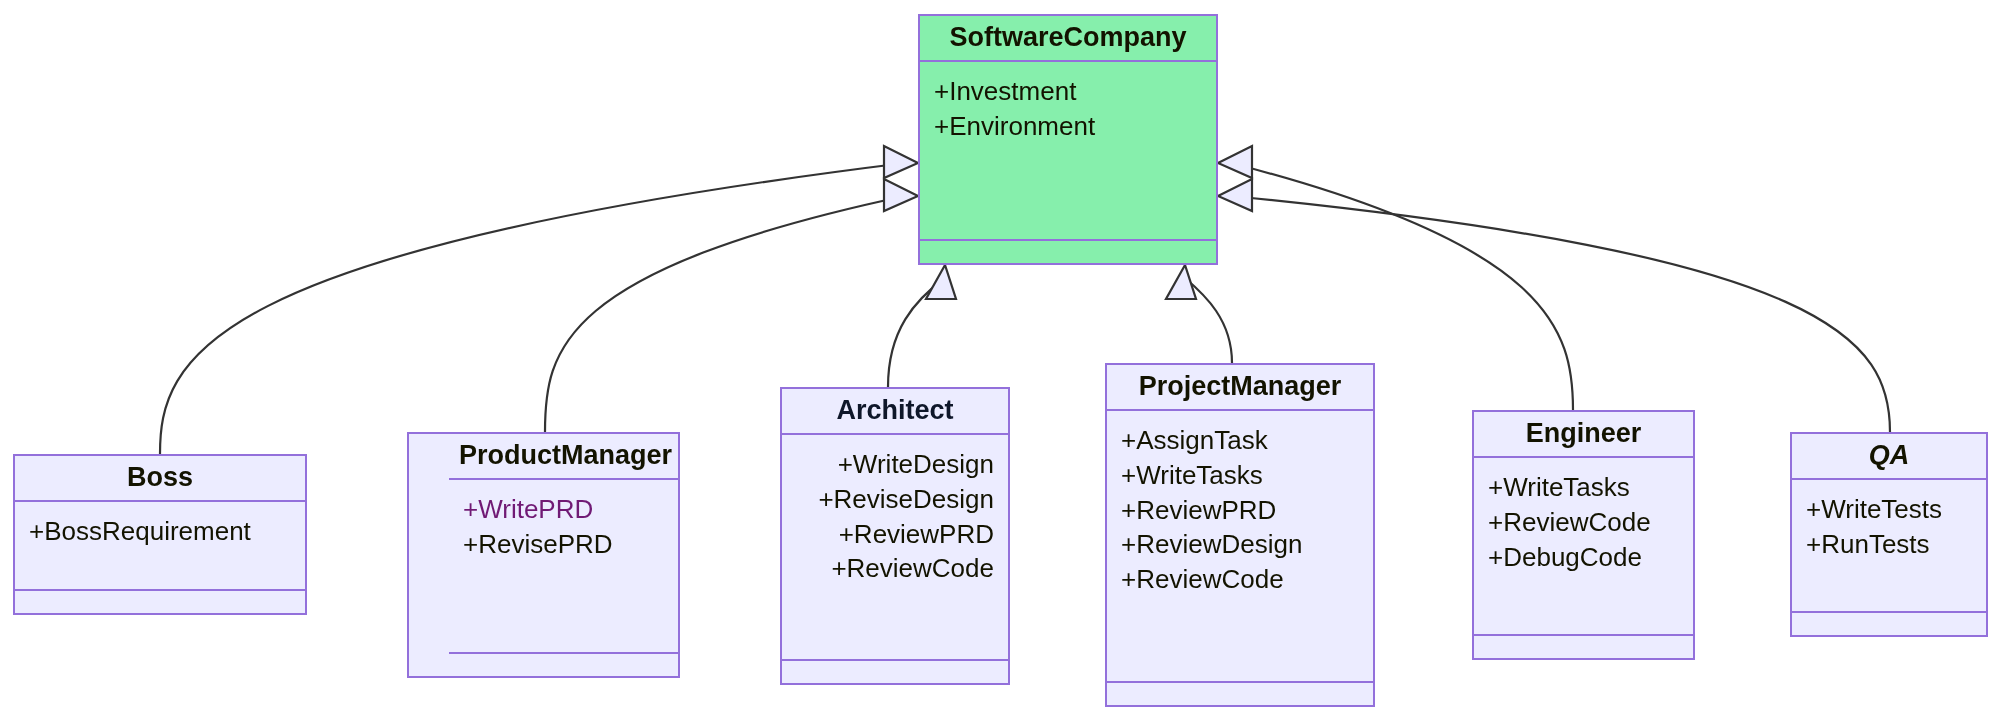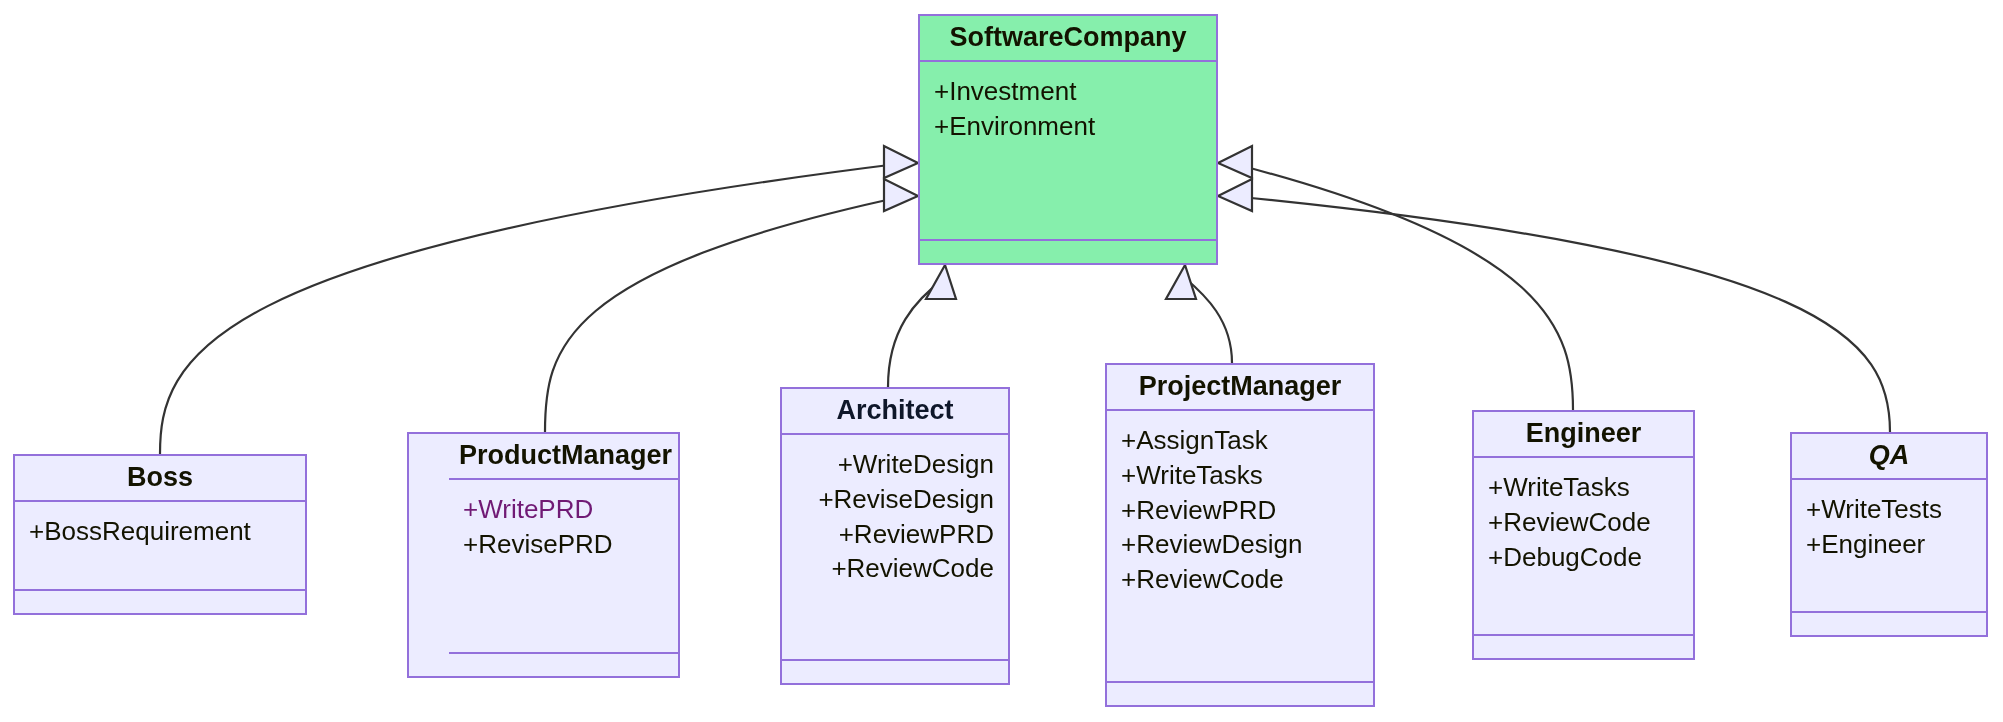--- a/index.html
+++ b/index.html
@@ -134,19 +134,19 @@
           <div class="attr-row" style="color: rgb(19, 19, 0);">+WriteTasks</div>
           <div class="attr-row" style="color: rgb(19, 19, 0);">+ReviewCode</div>
           <div class="attr-row" style="color: rgb(19, 19, 0);">+DebugCode</div>
         </div>
         <div class="class-methods"></div>
       </div>
       <div class="uml-class" style="left: 1790px; top: 432px; width: 198px; height: 205px; background: rgb(236, 236, 255); border-color: rgb(147, 112, 219);">
         <div class="class-title" style="border-bottom-color: rgb(147, 112, 219); color: rgb(19, 19, 0); font-style: italic;">QA</div>
         <div class="class-attrs" style="border-bottom-color: rgb(147, 112, 219);">
           <div class="attr-row" style="color: rgb(19, 19, 0);">+WriteTests</div>
-          <div class="attr-row" style="color: rgb(19, 19, 0);">+Engineer</div>
+          <div class="attr-row" style="color: rgb(19, 19, 0);">+RunTests</div>
         </div>
         <div class="class-methods"></div>
       </div>
     </div>
 
 </div>
 
 </body></html>

